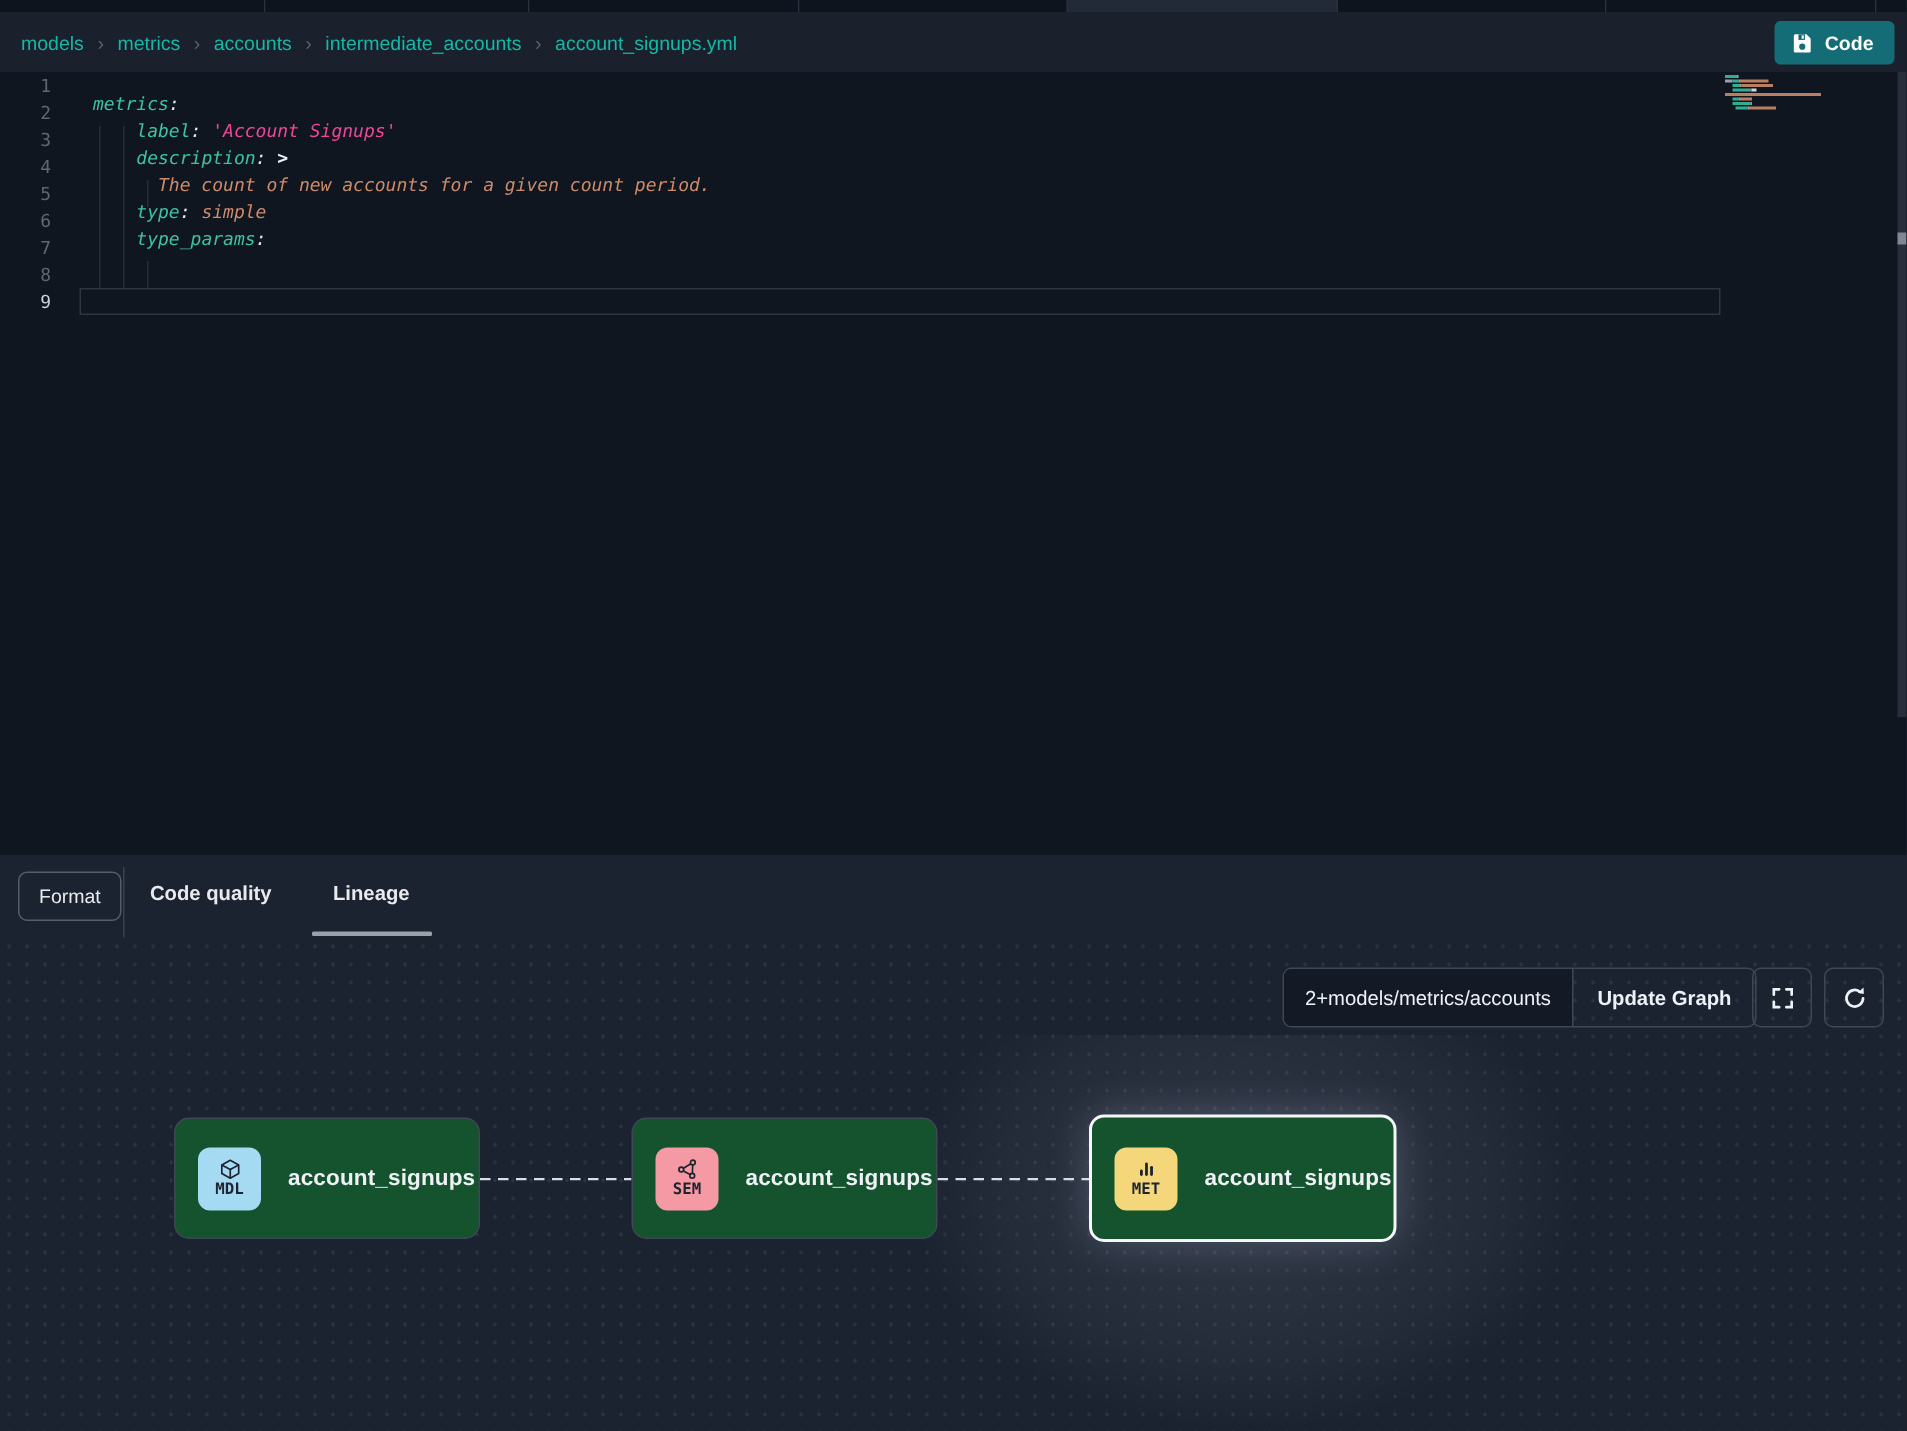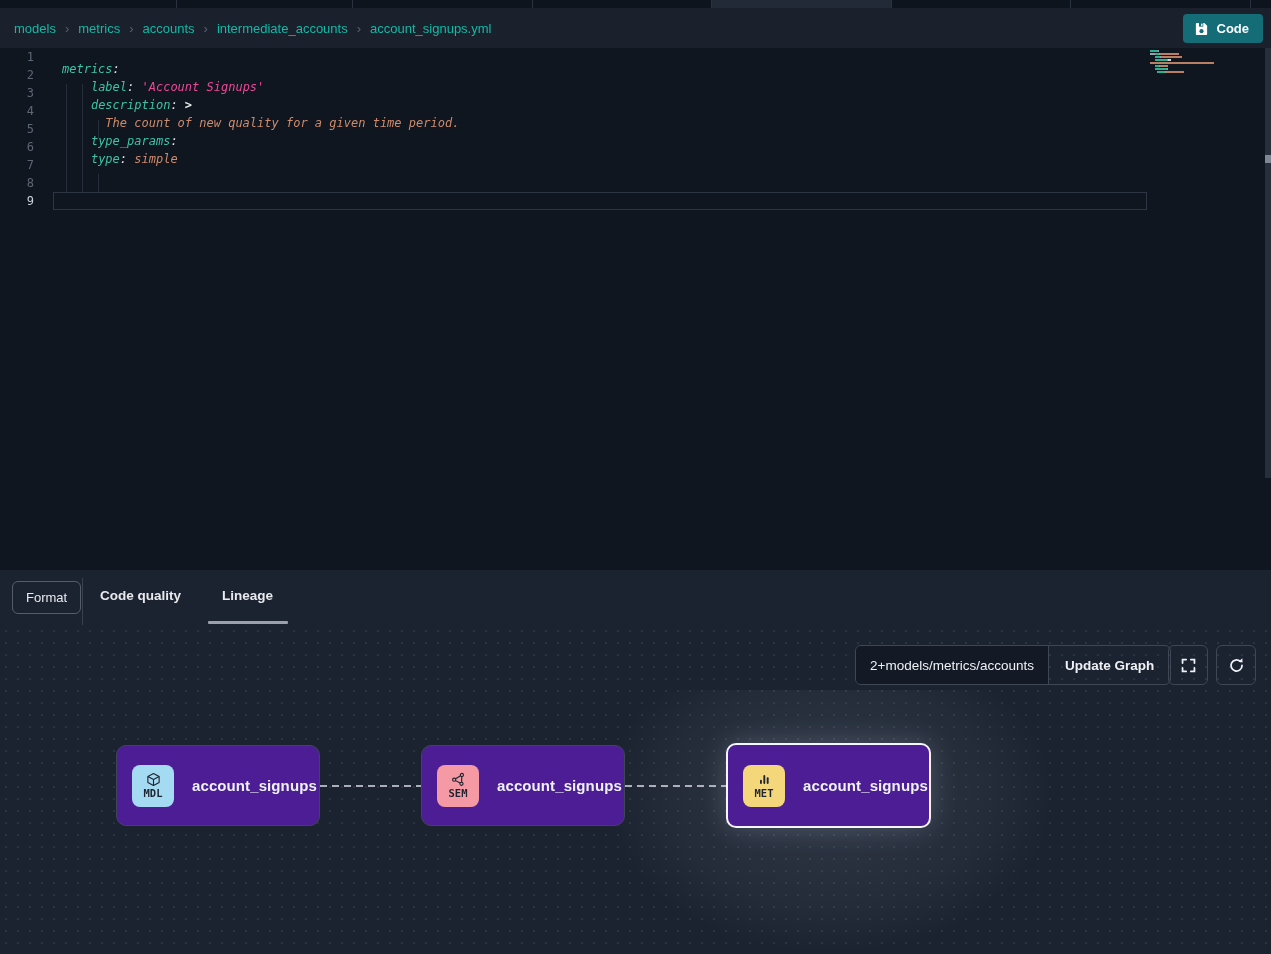--- a/index.html
+++ b/index.html
@@ -54,21 +54,21 @@
   .ctl-input { width:192px; height:38px; background:#141a25; border:none; color:#eef1f5; font-size:13.5px; font-family:"Liberation Sans",sans-serif; padding:0 14px; outline:none; }
   .ctl-update { height:38px; padding:0 16px; background:transparent; border:none; border-left:1px solid #3f4654; color:#eef1f5; font-size:13.5px; font-weight:600; font-family:"Liberation Sans",sans-serif; cursor:pointer; }
   .icon-btn { position:absolute; top:75px; width:40px; height:40px; background:transparent; border:1px solid #3f4654; border-radius:6px; display:flex; align-items:center; justify-content:center; cursor:pointer; }
   .icon-btn.fs { left:1168px; }
   .icon-btn.rf { left:1216px; }
 
   .edges-svg { position:absolute; left:0; top:0; width:1271px; height:384px; pointer-events:none; }
   .glow { position:absolute; left:610px; top:120px; width:440px; height:260px; pointer-events:none;
           background:radial-gradient(ellipse at 50% 40%, rgba(175,190,215,0.14), rgba(175,190,215,0.05) 52%, transparent 72%); }
 
-  .node { position:absolute; top:175px; width:204px; height:81px; background:#4c1d95; border:1px solid #3f4654; border-radius:10px; display:flex; align-items:center; padding-left:15px; gap:18px; cursor:pointer; }
+  .node { position:absolute; top:175px; width:204px; height:81px; background:#14532d; border:1px solid #3f4654; border-radius:10px; display:flex; align-items:center; padding-left:15px; gap:18px; cursor:pointer; }
   .node.n1 { left:116px; }
   .node.n2 { left:421px; }
   .node.n3 { left:726px; border:2px solid #f4f6f9; top:173px; height:85px; width:205px; box-shadow:0 0 28px rgba(200,212,232,0.22); }
   .badge { width:42px; height:42px; border-radius:8px; display:flex; flex-direction:column; align-items:center; justify-content:center; gap:1px; flex-shrink:0; }
   .badge-mdl { background:#a5daf3; }
   .badge-sem { background:#f59aa4; }
   .badge-met { background:#f4d77b; }
   .badge-label { font-family:"DejaVu Sans Mono",monospace; font-size:10.5px; font-weight:bold; color:#1e2430; line-height:11px; }
   .node-title { color:#eef1f5; font-size:15px; font-weight:600; letter-spacing:0.1px; }
 </style>
@@ -120,23 +120,23 @@
       <div class="ln">6</div>
       <div class="ln">7</div>
       <div class="ln">8</div>
       <div class="ln cur">9</div>
     </div>
   <div class="cur-line-box"></div>
   <div class="code-area">
       <div class="code-line"><span class="tok-key">metrics</span><span class="tok-pun">:</span></div>
       <div class="code-line"><span class="tok-pun">    </span><span class="tok-key">label</span><span class="tok-pun">:</span><span class="tok-str"> 'Account Signups'</span></div>
       <div class="code-line"><span class="tok-pun">    </span><span class="tok-key">description</span><span class="tok-pun">:</span><span class="tok-bold"> &gt;</span></div>
-      <div class="code-line"><span class="tok-val">      The count of new quality for a given time period.</span></div>
+      <div class="code-line"><span class="tok-val">      The count of new accounts for a given count period.</span></div>
+      <div class="code-line"><span class="tok-pun">    </span><span class="tok-key">type</span><span class="tok-pun">:</span><span class="tok-val"> simple</span></div>
       <div class="code-line"><span class="tok-pun">    </span><span class="tok-key">type_params</span><span class="tok-pun">:</span></div>
-      <div class="code-line"><span class="tok-pun">    </span><span class="tok-key">type</span><span class="tok-pun">:</span><span class="tok-val"> simple</span></div>
       <div class="code-line"></div>
     </div>
 
   <div class="guide" style="left:66px; top:36px; height:108px;"></div>
   <div class="guide" style="left:82px; top:36px; height:108px;"></div>
   <div class="guide" style="left:98px; top:72px; height:18px;"></div>
   <div class="guide" style="left:98px; top:126px; height:18px;"></div>
 
   <div class="minimap">
     <div>

